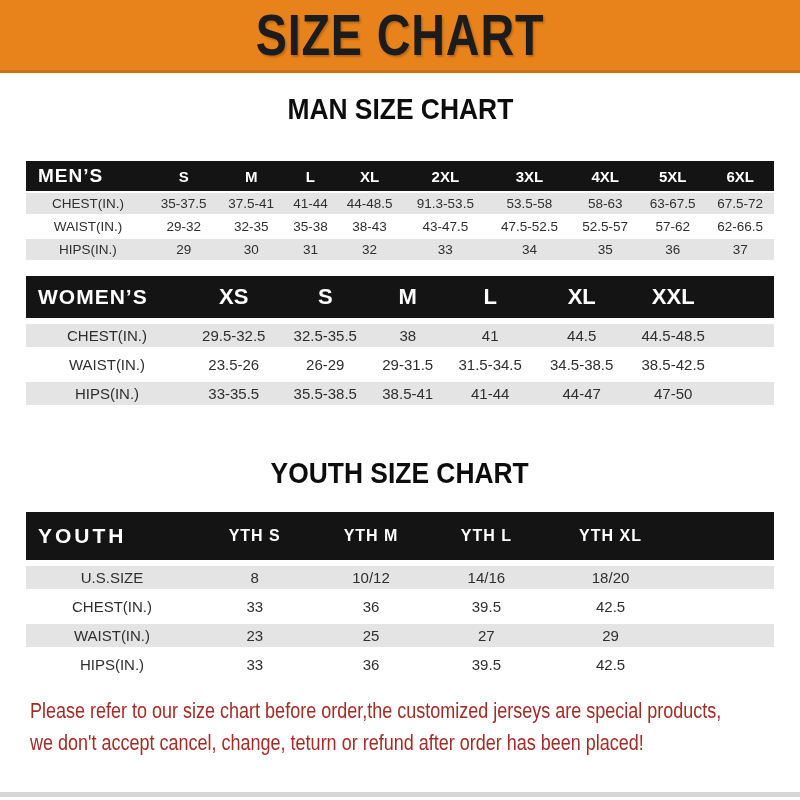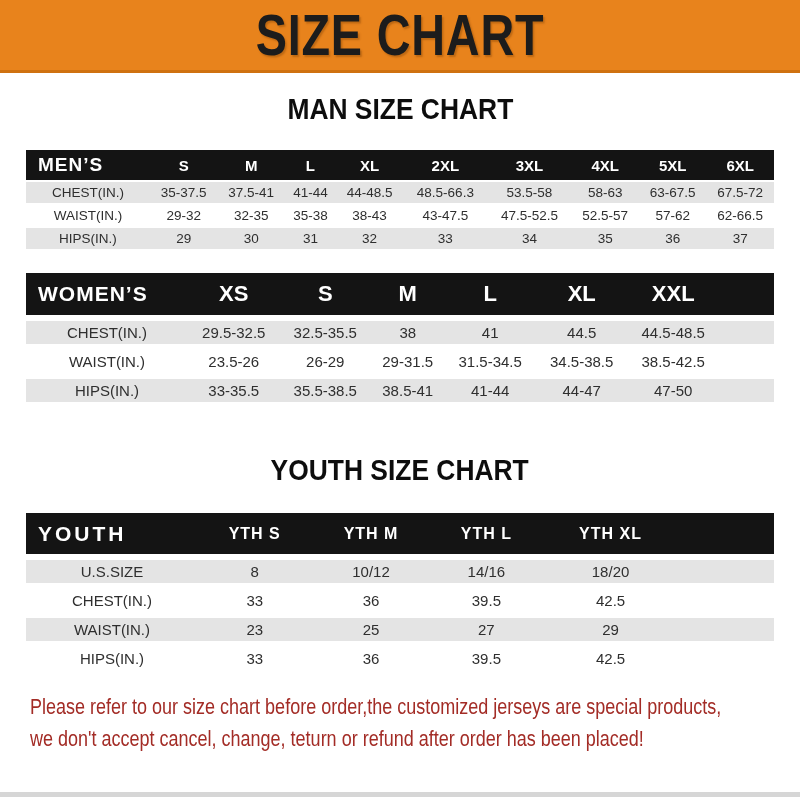--- a/index.html
+++ b/index.html
@@ -18,34 +18,34 @@
   .banner .cond{
     display:inline-block;transform:scaleX(.82);
     font-size:57px;font-weight:bold;color:#1c1c1c;letter-spacing:1px;
     text-shadow:2px 2px 2px rgba(110,55,0,.35);
     white-space:nowrap;
   }
 
   
   .heading{text-align:center;font-weight:bold;color:#0d0d0d;line-height:32px}
   .heading .cond{display:inline-block;transform:scaleX(.88);font-size:30px;white-space:nowrap}
-  .sec-0 .heading{margin:20px 0 18px}
+  .sec-0 .heading{margin:20px 0 29px}
   .sec-1 .heading{margin:36px 0 10px}
   .sec-2 .heading{margin:46px 16px 12px}
 
   
-  .tbl{width:748px;margin:16px auto;border-collapse:separate;table-layout:auto}
+  .tbl{width:748px;margin:8px auto;border-collapse:separate;table-layout:auto}
   .tbl-0{border-spacing:0 2px}
   .tbl-1,.tbl-2{border-spacing:0 6px}
 
   .tbl thead tr{background:var(--header-bar,#141414)}
   .tbl thead th{color:#fff;font-weight:bold;text-align:center;padding:0}
   .tbl-0 thead th{height:30px;font-size:15px}
   .tbl-1 thead th{height:42px;font-size:22px}
-  .tbl-2 thead th{height:41px;font-size:16px;letter-spacing:1px}
+  .tbl-2 thead th{height:48px;font-size:16px;letter-spacing:1px}
 
   .bar-label{text-align:left !important;padding-left:12px !important}
   .tbl-0 .bar-label{font-size:19px;letter-spacing:1px}
   .tbl-1 .bar-label{font-size:21px;letter-spacing:1px}
   .tbl-2 .bar-label{font-size:21px;letter-spacing:3px}
 
   .tbl tbody tr:nth-child(odd){background:var(--row-alt,#E4E4E4)}
   .tbl tbody tr:nth-child(even){background:#ffffff}
   .tbl tbody td{text-align:center;color:#2f2f2f;padding:0;white-space:nowrap}
   .tbl-0 tbody td{height:21px;font-size:13.5px}
@@ -92,21 +92,21 @@
             <th>6XL</th>
           </tr>
         </thead>
         <tbody>
           <tr>
             <td class="label-col row-label">CHEST(IN.)</td>
             <td>35-37.5</td>
             <td>37.5-41</td>
             <td>41-44</td>
             <td>44-48.5</td>
-            <td>48.5-66.3</td>
+            <td>91.3-53.5</td>
             <td>53.5-58</td>
             <td>58-63</td>
             <td>63-67.5</td>
             <td>67.5-72</td>
           </tr>
           <tr>
             <td class="label-col row-label">WAIST(IN.)</td>
             <td>29-32</td>
             <td>32-35</td>
             <td>35-38</td>

